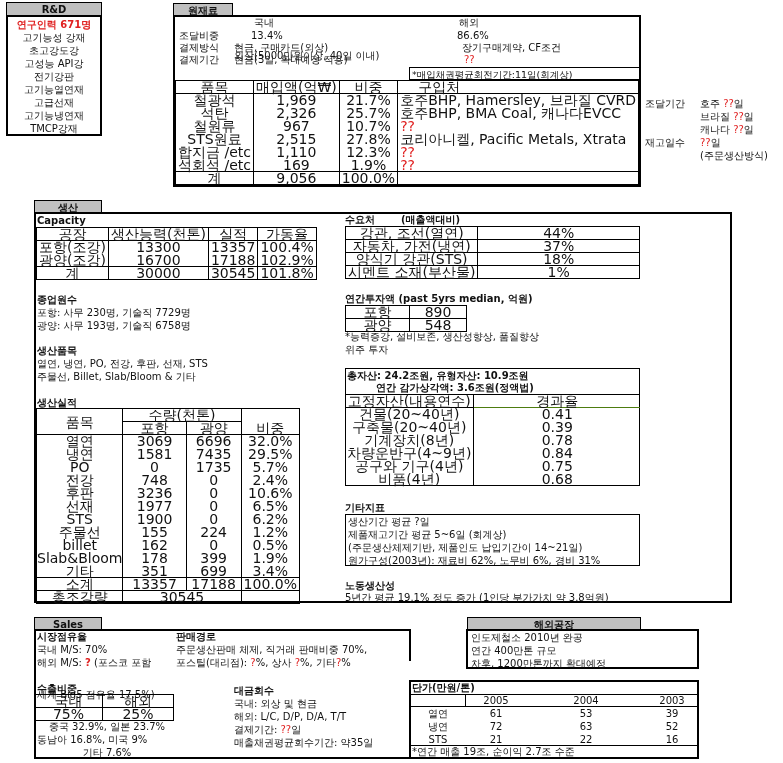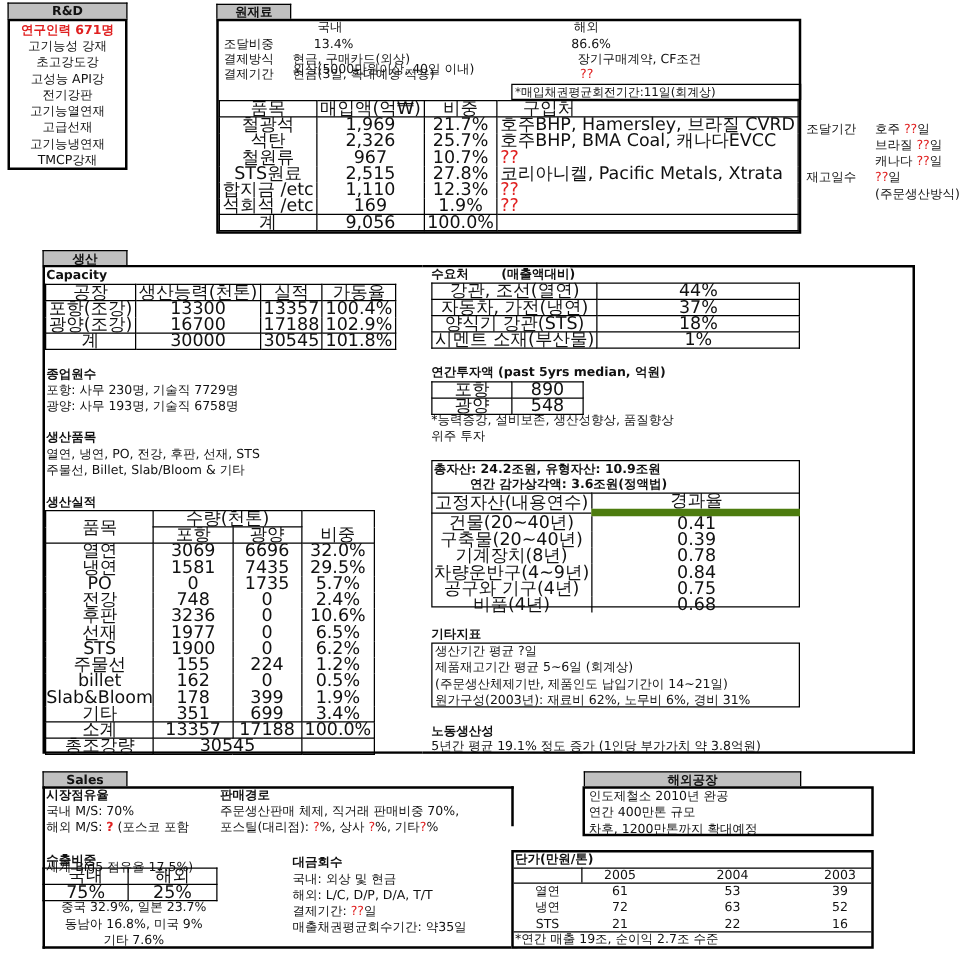--- a/index.html
+++ b/index.html
@@ -341,21 +341,21 @@
 <div class="abs line b" style="left:347px;top:369px;">총자산: 24.2조원, 유형자산: 10.9조원</div>
 <div class="abs line b" style="left:347px;top:381px;margin-left:29px;">연간 감가상각액: 3.6조원(정액법)</div>
 <table class="abs" style="left:345px;top:394px;width:295px;">
   <colgroup>
       <col style="width:121px">
       <col>
     </colgroup>
   <tbody>
       <tr>
     <th style="border-top:1px solid #000;border-right:1px solid #000;border-bottom:1px solid #000;">고정자산(내용연수)</th>
-    <th style="border-top:1px solid #000;border-bottom:6px solid #4d7c0f;">경과율</th>
+    <th style="border-top:1px solid #000;border-bottom:1px solid #4d7c0f;">경과율</th>
   </tr>
   </tbody>
     <tbody id="assets-body">
       <tr>
         <td style="border-right: 1px solid rgb(0, 0, 0);">건물(20~40년)</td>
         <td>0.41</td>
       </tr>
       <tr>
         <td style="border-right: 1px solid rgb(0, 0, 0);">구축물(20~40년)</td>
         <td>0.39</td>
@@ -414,21 +414,21 @@
     <th>국내</th>
     <th>해외</th>
   </tr>
   <tr>
     <td>75%</td>
     <td>25%</td>
   </tr>
 </tbody>
   </table>
 <div class="abs line" style="left:37px;top:720px;width:140px;text-align:center;">중국 32.9%, 일본 23.7%</div>
-<div class="abs line" style="left:37px;top:733px;width:140px;text-align:center;">동남아 16.8%, 미국 9%</div>
+<div class="abs line" style="left:37px;top:733px;width:140px;text-align:left;">동남아 16.8%, 미국 9%</div>
 <div class="abs line" style="left:37px;top:746px;width:140px;text-align:center;">기타 7.6%</div>
 
 <div class="abs line b" style="left:176px;top:630px;">판매경로</div>
 <div class="abs line" style="left:176px;top:643px;">주문생산판매 체제, 직거래 판매비중 70%,</div>
 <div class="abs line" style="left:176px;top:656px;">
   <span>포스틸(대리점): </span><span class="qq">?</span><span>%, 상사 </span><span class="qq">?</span><span>%, 기타</span><span class="qq">?</span><span>%</span>
 </div>
 
 <div class="abs line b" style="left:234px;top:684px;">대금회수</div>
 <div class="abs line" style="left:234px;top:697px;">국내: 외상 및 현금</div>

